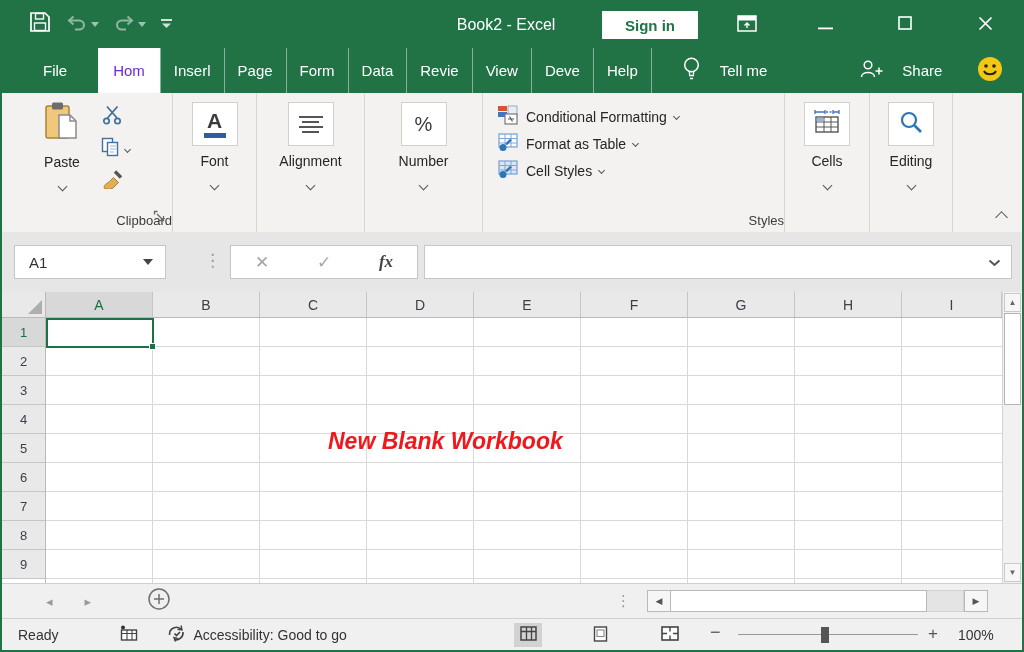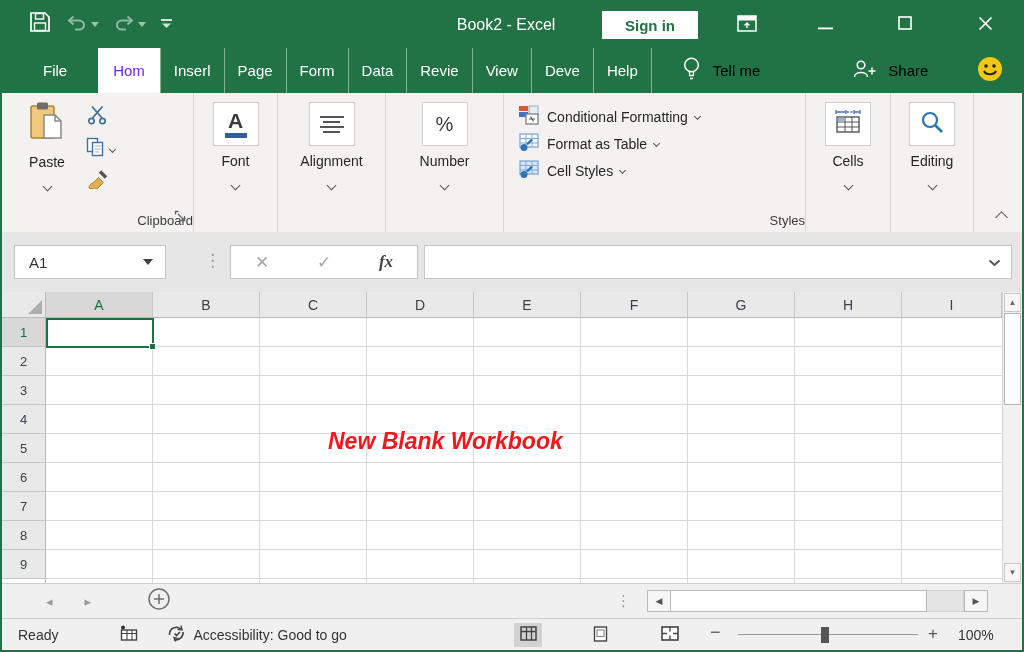--- a/index.html
+++ b/index.html
@@ -19,37 +19,37 @@
   .wcbtn { position:absolute; top:0; width:46px; height:46px; display:flex; align-items:center; justify-content:center; }
 
   
   .tabrow { position:relative; height:45px; background:#217346; display:flex; align-items:stretch; }
   .tabs-strip { display:flex; align-items:stretch; padding-left:22px; }
   .rtab { display:flex; align-items:center; padding:0 13px; color:#fff; font-size:15px; cursor:pointer; }
   .rtab.sep { border-left:1px solid rgba(255,255,255,.45); }
   .rtab.sep-r { border-right:1px solid rgba(255,255,255,.45); }
   .rtab.active { background:#fff; color:#6d28d9; padding:7px 15px; }
   .rtab.file { padding:0 19px; margin-right:12px; }
-  .tab-extra { display:flex; align-items:center; gap:12px; color:#000000; font-size:15px; cursor:pointer; }
+  .tab-extra { display:flex; align-items:center; gap:19px; color:#ffffff; font-size:15px; cursor:pointer; }
   .tellme { margin-left:30px; }
   .share { margin-left:92px; }
   .smiley-wrap { margin-left:auto; margin-right:18px; display:flex; align-items:center; }
 
   
   .ribbon { position:relative; height:139px; background:#f3f2f1; display:flex; }
   .rgroup { position:relative; height:100%; border-right:1px solid #d8d5d2; }
   .glabel { position:absolute; bottom:4px; left:0; right:0; text-align:right; font-size:13px; color:#3c3c3c; }
   .boxicon { width:46px; height:44px; background:#fff; border:1px solid #d2cfcc; margin:9px auto 0;
              display:flex; align-items:center; justify-content:center; cursor:pointer; }
   .bigbtn-label { text-align:center; font-size:14px; color:#262626; margin-top:7px; }
   .chev { display:inline-block; width:7px; height:7px; border-right:1.6px solid #555; border-bottom:1.6px solid #555; transform:rotate(45deg); }
   .chev-row { text-align:center; margin-top:6px; }
   .chev.sm { width:5px; height:5px; border-width:1.3px; }
   
-  .g-clipboard { width:192px; }
+  .g-clipboard { width:171px;padding-left:15px; }
   .clip-content { display:flex; padding:8px 0 0 16px; }
   .paste-btn { width:58px; text-align:center; cursor:pointer; }
   .cliptools { display:flex; flex-direction:column; gap:8px; margin-left:10px; margin-top:4px; }
   .cliptool { display:flex; align-items:center; gap:4px; cursor:pointer; }
   .launcher { position:absolute; right:7px; bottom:6px; cursor:pointer; }
   
   .g-font { width:84px; } .g-align { width:108px; } .g-number { width:118px; }
   .g-styles { width:302px; } .g-cells { width:85px; } .g-editing { width:83px; }
   .g-collapse { flex:1; border-right:none; }
   .styles-rows { padding:10px 0 0 14px; }

